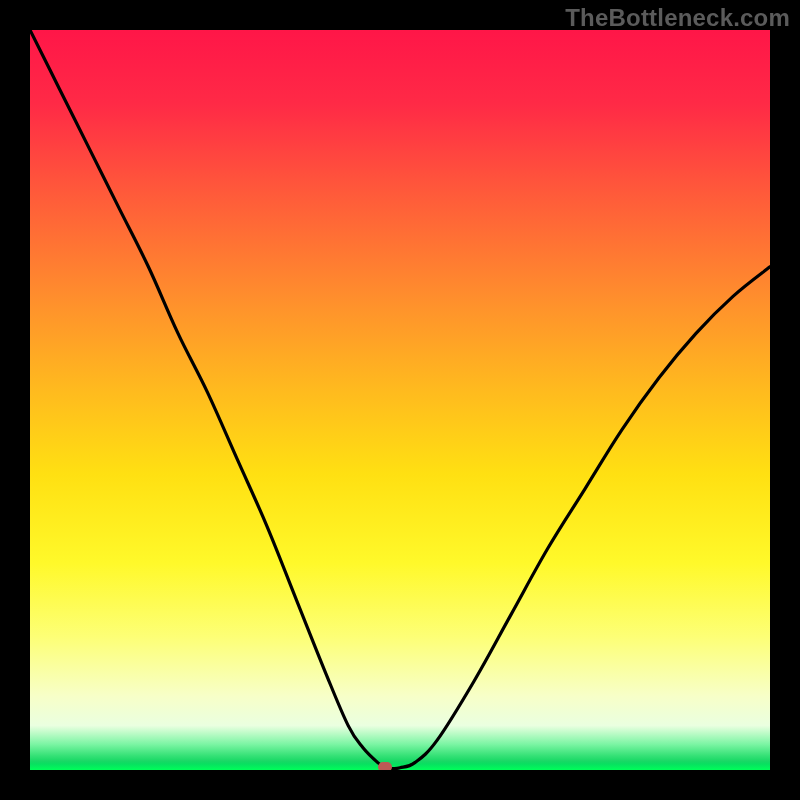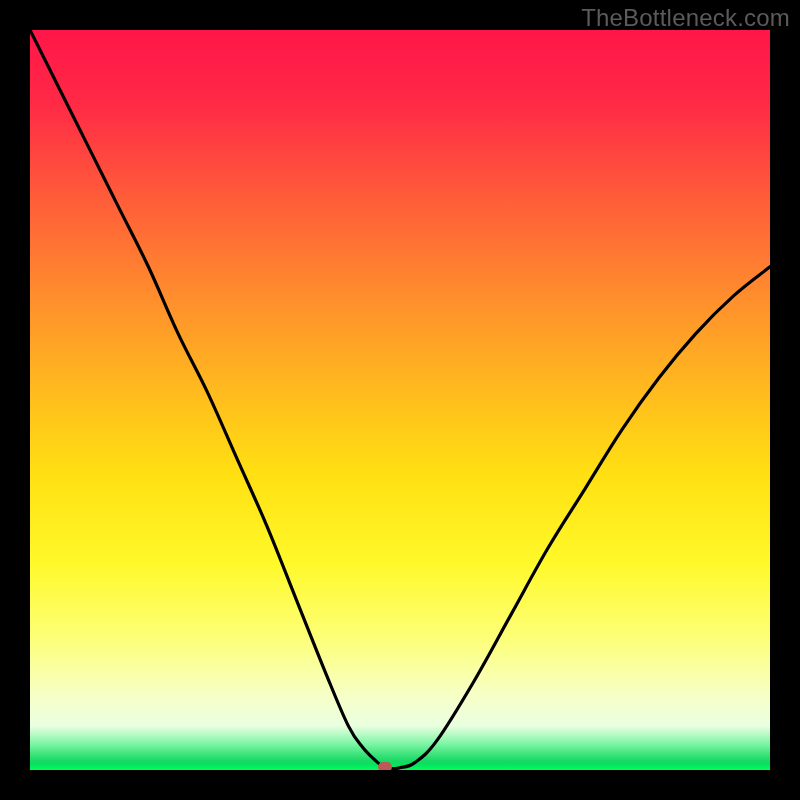--- a/index.html
+++ b/index.html
@@ -16,21 +16,21 @@
     width: 800px;
     height: 800px;
     background: #000;
   }
   .watermark {
     position: absolute;
     top: 4px;
     right: 10px;
     color: #5b5b5b;
     font-size: 24px;
-    font-weight: 400;
+    font-weight: 700;
     letter-spacing: 0.2px;
     z-index: 5;
   }
   .plot-area {
     position: absolute;
     left: 30px;
     top: 30px;
     width: 740px;
     height: 740px;
     overflow: hidden;

